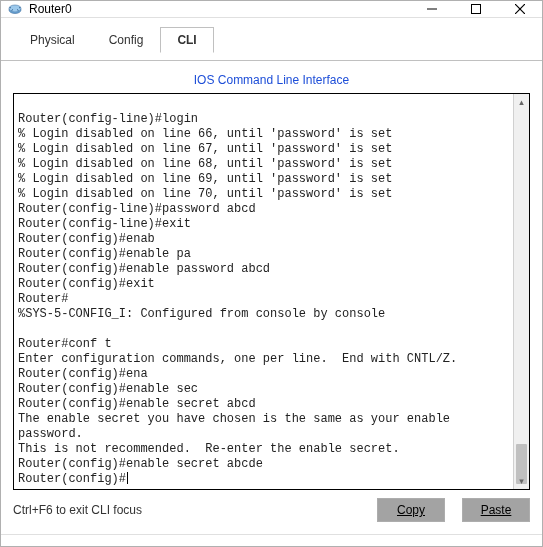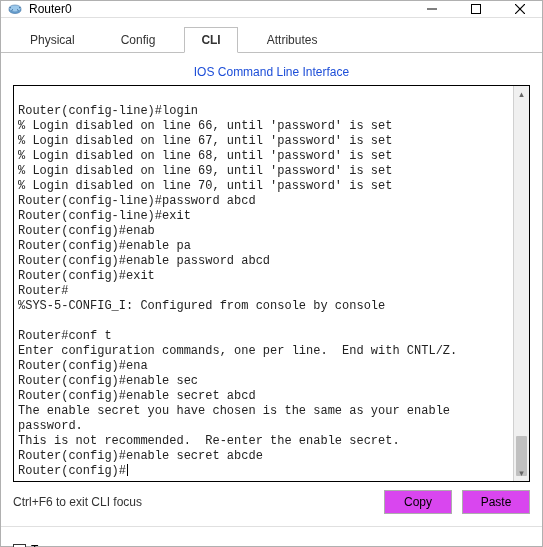--- a/index.html
+++ b/index.html
@@ -47,22 +47,22 @@
     width: 44px;
     display: flex;
     align-items: center;
     justify-content: center;
     font-family: "Segoe UI Symbol", sans-serif;
     font-size: 10px;
   }
   .win-btn svg { display: block; }
   .tabstrip {
     display: flex;
-    padding: 8px 12px 0 12px;
-    gap: 12px;
+    padding: 8px 12px 8px 12px;
+    gap: 0;
     border-bottom: 1px solid #c0c0c0;
   }
   .tab {
     padding: 5px 16px 5px 16px;
     font-size: 12px;
     color: #333;
     border: 1px solid transparent;
     border-bottom: none;
     position: relative;
     top: 1px;
@@ -137,25 +137,26 @@
   }
   .hint {
     flex: 1;
     font-size: 12px;
     color: #333;
   }
   .btn {
     min-width: 68px;
     height: 24px;
     border: 1px solid #adadad;
-    background: #d946ef;
+    background: #a3a3a3;
     font-size: 12px;
     font-family: inherit;
-    margin-left: 0;
+    margin-left: 7px;
     cursor: pointer;
+    text-decoration: underline;
   }
   .bottom-bar {
     border-top: 1px solid #e0e0e0;
     padding: 16px 12px;
     display: flex;
     align-items: center;
   }
   .checkbox {
     width: 13px; height: 13px;
     border: 1px solid #333;
@@ -203,21 +204,20 @@
             <line x1="10" y1="0" x2="0" y2="10" stroke="#000" stroke-width="1.2"></line>
           </svg>
       </div>
     </div>
   </div>
 
   <div class="tabstrip">
     <div class="tab">Physical</div>
     <div class="tab">Config</div>
     <div class="tab active">CLI</div>
-    <div class="tab">Attributes</div>
   </div>
 
   <div class="panel">
     <div class="panel-title">IOS Command Line Interface</div>
 
     <div class="terminal-wrap">
       <div class="terminal" id="terminal">Router(config-line)#login
 % Login disabled on line 66, until 'password' is set
 % Login disabled on line 67, until 'password' is set
 % Login disabled on line 68, until 'password' is set

